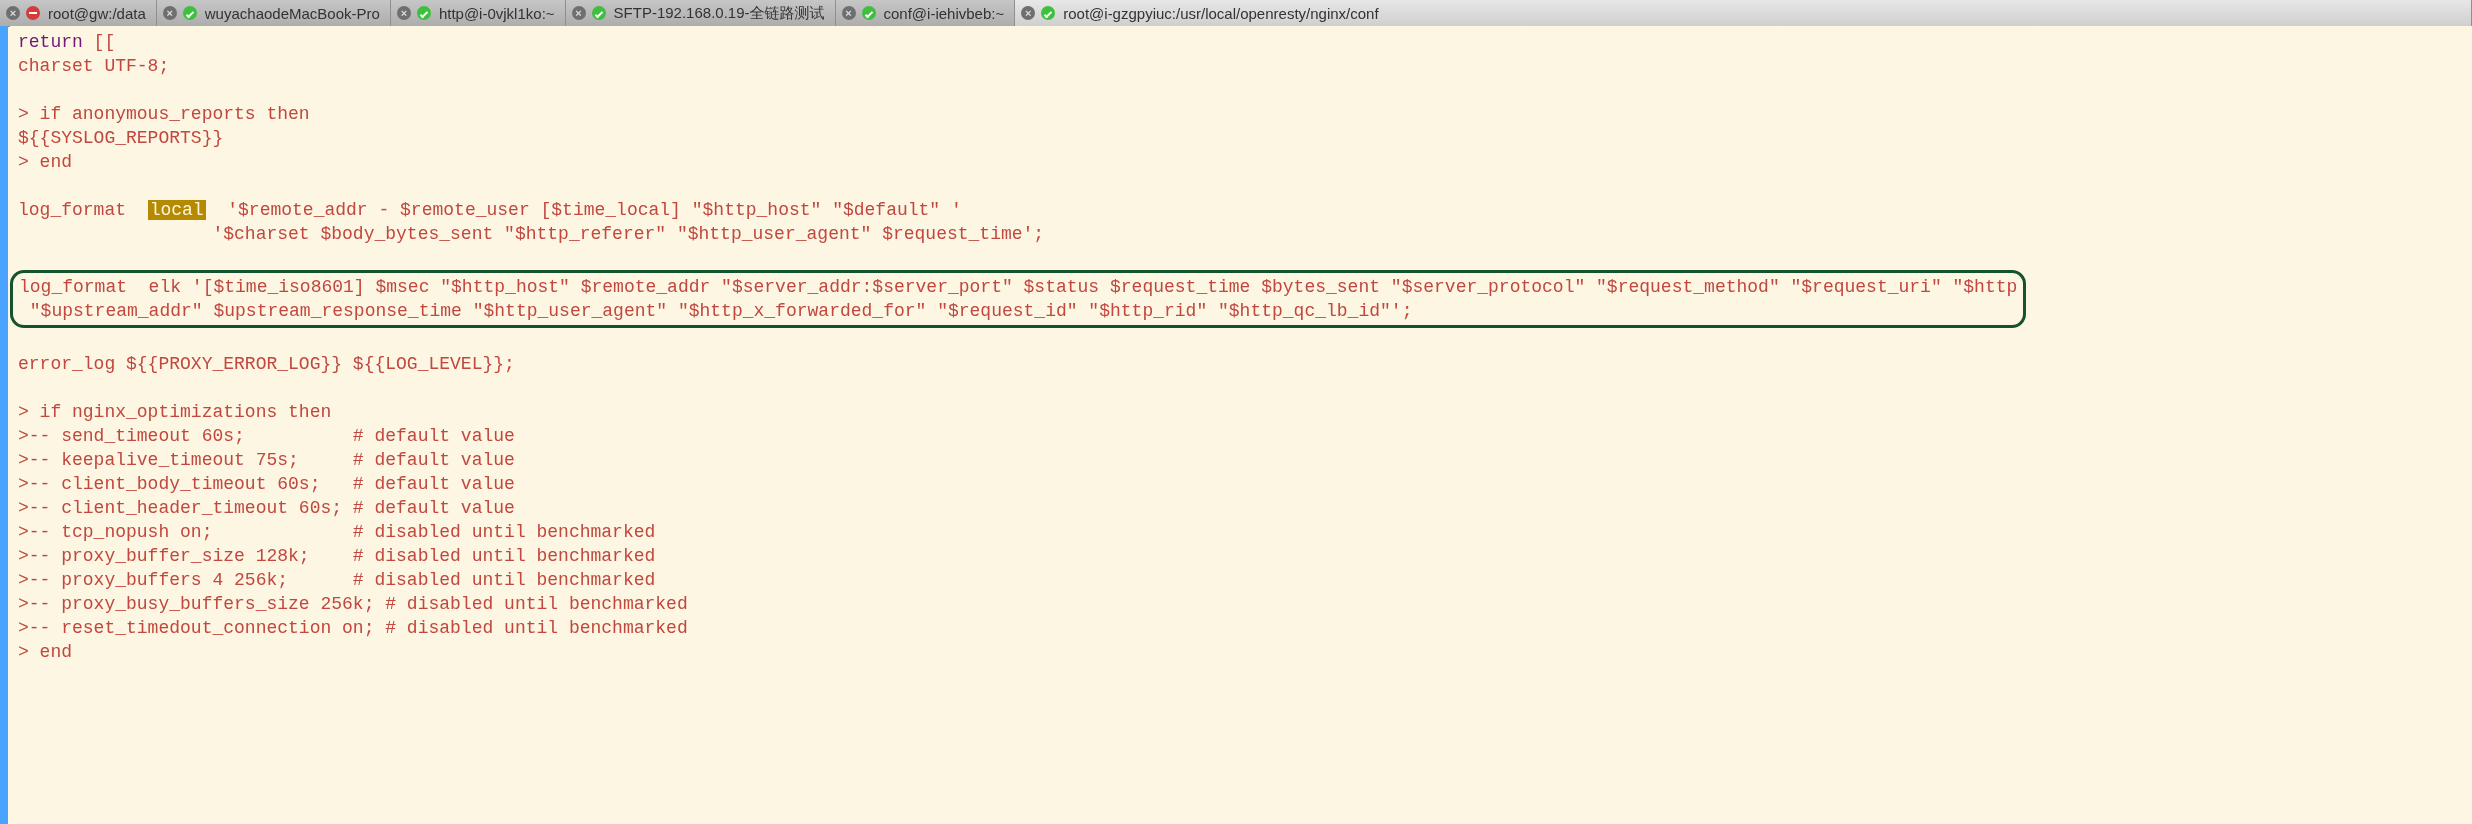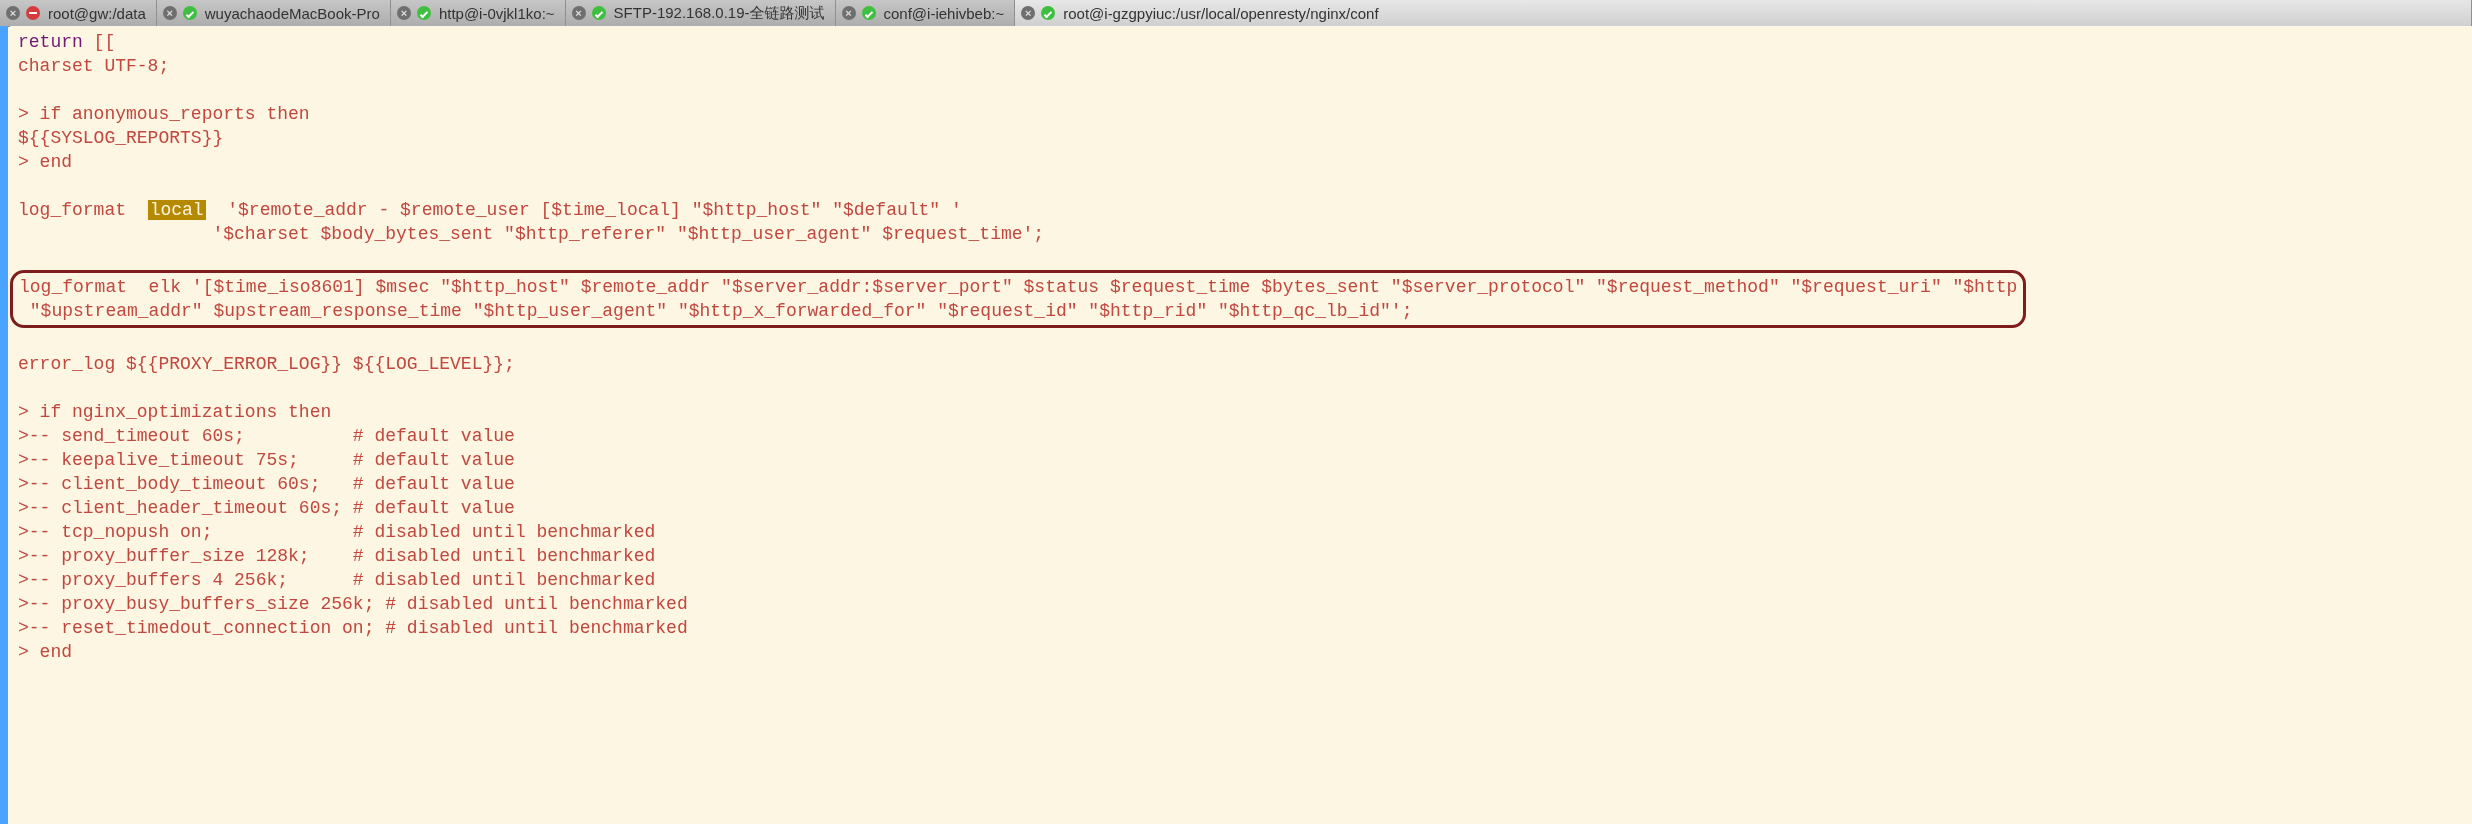--- a/index.html
+++ b/index.html
@@ -90,21 +90,21 @@
     background: #fdf6e3;
     color: #c1473f;
     padding: 4px 10px 10px 8px;
     white-space: pre;
     line-height: 24px;
     overflow: hidden;
   }
   .kw { color: #701a75; }
   .hl { background: #b58900; color: #fdf6e3; padding: 0 2px; }
   .box-highlight {
-    border: 3px solid #7f1d1d;
+    border: 3px solid #14532d;
     border-radius: 14px;
     padding: 2px 6px;
     margin-left: -8px;
     display: inline-block;
   }
 </style>
 </head>
 <body>
 
 <div class="tabbar">

